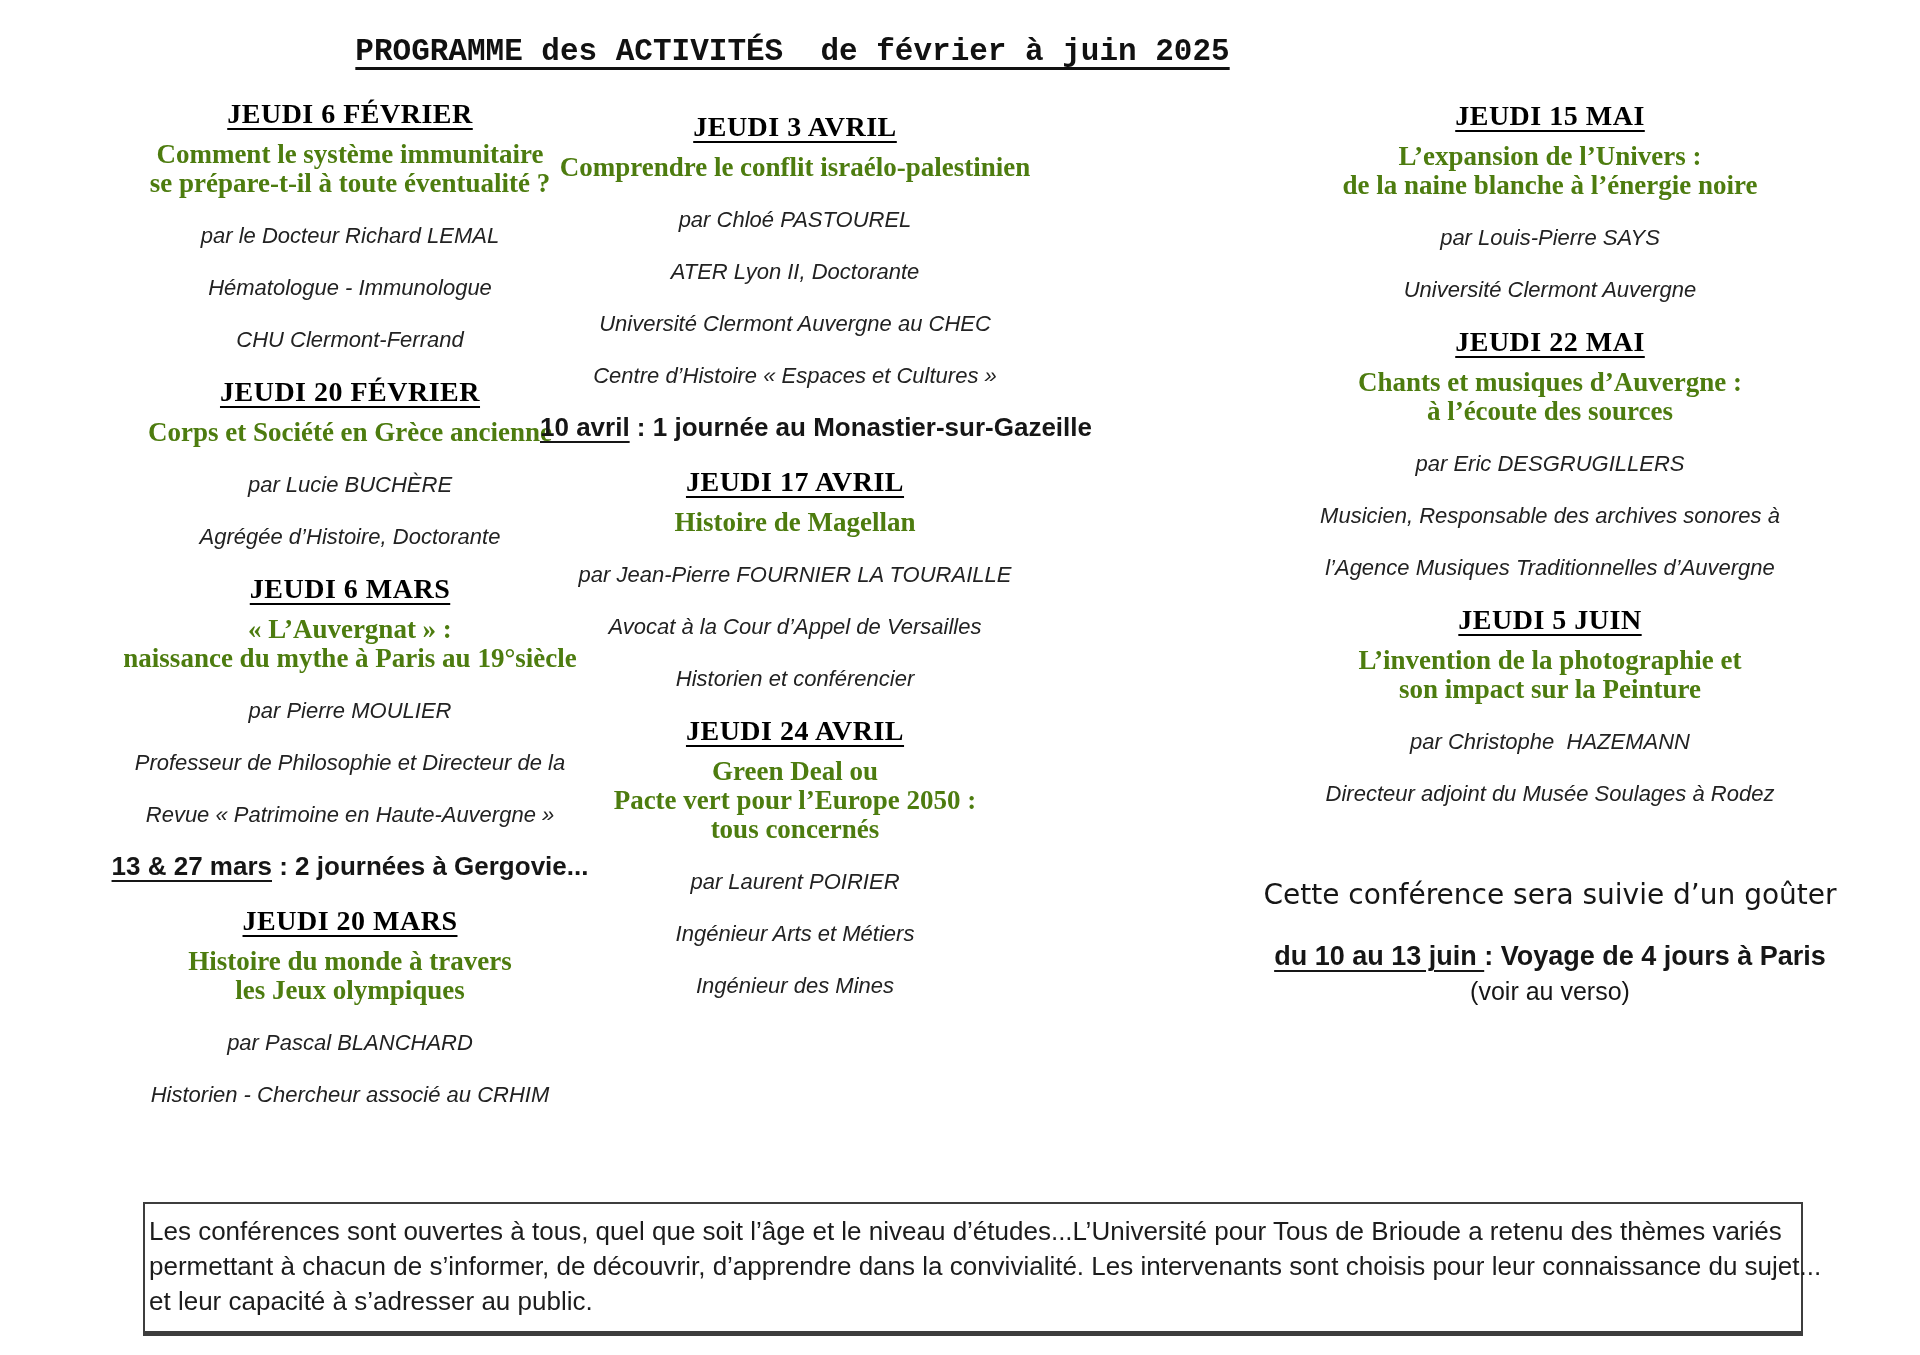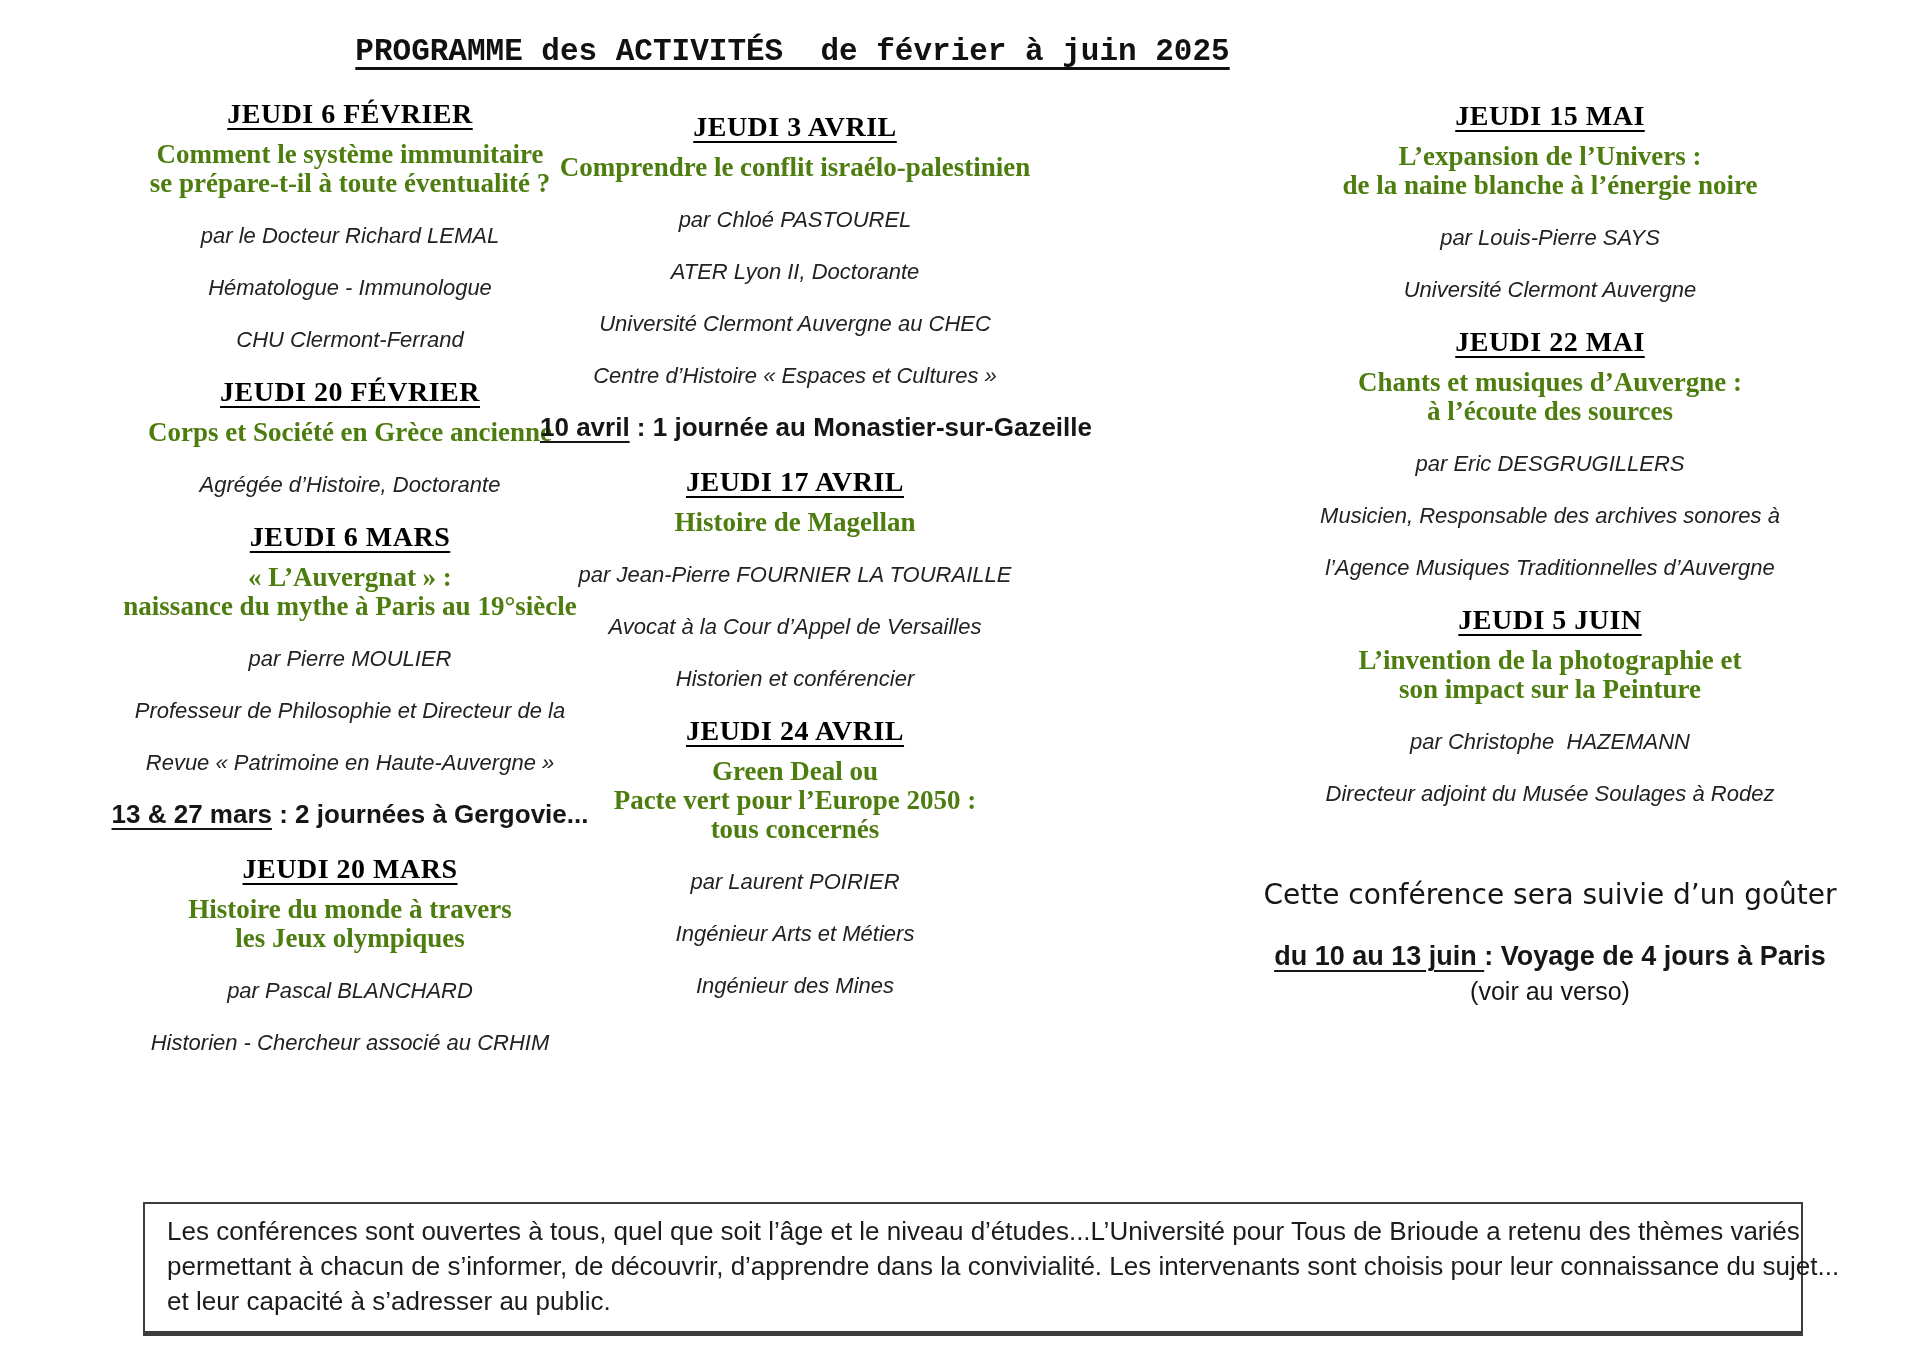--- a/index.html
+++ b/index.html
@@ -77,21 +77,21 @@
     font-family:"Liberation Sans", sans-serif;
     font-weight:normal;font-size:25px;line-height:30px;color:#161616;
     margin-top:4px;
   }
   .footer-box{
     position:absolute;left:143px;top:1202px;width:1660px;
     box-sizing:border-box;
     border:2px solid #3d3d3d;
     border-bottom-width:5px;
     background:#fff;
-    padding:10px 22px 12px 22px;
+    padding:10px 22px 12px 4px;
     text-align:left;
   }
   .footer-line{
     font-family:"Liberation Sans", sans-serif;
     font-size:26px;line-height:35px;color:#1c1c1c;
     white-space:nowrap;
   }
 </style>
 </head>
 <body>
@@ -112,20 +112,21 @@
           <div class="speaker-line">Hématologue - Immunologue</div>
           <div class="speaker-line">CHU Clermont-Ferrand</div>
         </div>
       </div>
       <div class="event">
         <div class="date">JEUDI 20 FÉVRIER</div>
         <div class="etitle">
           <div class="etitle-line">Corps et Société en Grèce ancienne</div>
         </div>
         <div class="speakers">
+          <div class="speaker-line">par Lucie BUCHÈRE</div>
           <div class="speaker-line">Agrégée d’Histoire, Doctorante</div>
         </div>
       </div>
       <div class="event">
         <div class="date">JEUDI 6 MARS</div>
         <div class="etitle">
           <div class="etitle-line">« L’Auvergnat » :</div>
           <div class="etitle-line">naissance du mythe à Paris au 19°siècle</div>
         </div>
         <div class="speakers">

